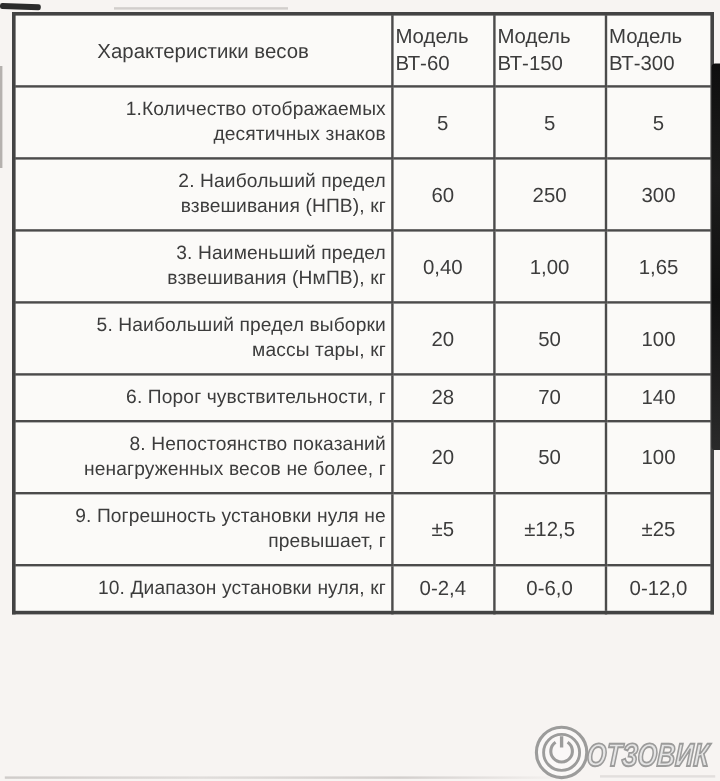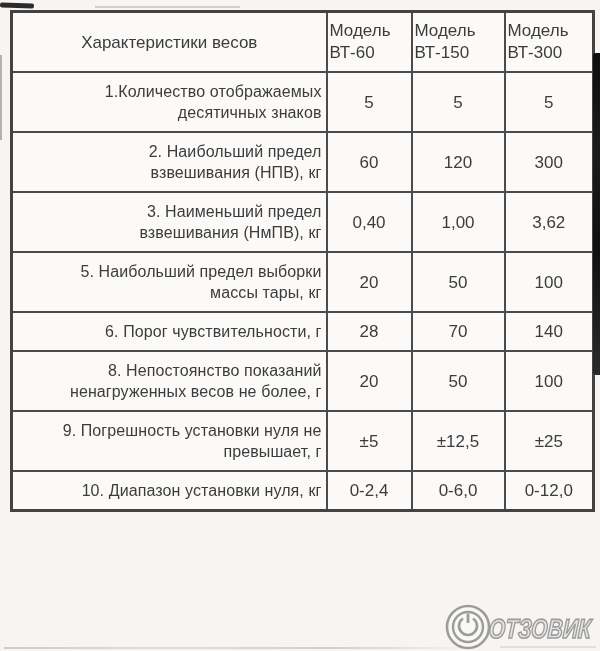--- a/index.html
+++ b/index.html
@@ -106,29 +106,29 @@
         <td class="lbl">1.Количество отображаемых
 десятичных знаков</td>
         <td class="val">5</td>
         <td class="val">5</td>
         <td class="val">5</td>
       </tr>
       <tr>
         <td class="lbl">2. Наибольший предел
 взвешивания (НПВ), кг</td>
         <td class="val">60</td>
-        <td class="val">120</td>
+        <td class="val">250</td>
         <td class="val">300</td>
       </tr>
       <tr>
         <td class="lbl">3. Наименьший предел
 взвешивания (НмПВ), кг</td>
         <td class="val">0,40</td>
         <td class="val">1,00</td>
-        <td class="val">3,62</td>
+        <td class="val">1,65</td>
       </tr>
       <tr>
         <td class="lbl">5. Наибольший предел выборки
 массы тары, кг</td>
         <td class="val">20</td>
         <td class="val">50</td>
         <td class="val">100</td>
       </tr>
       <tr>
         <td class="lbl">6. Порог чувствительности, г</td>

